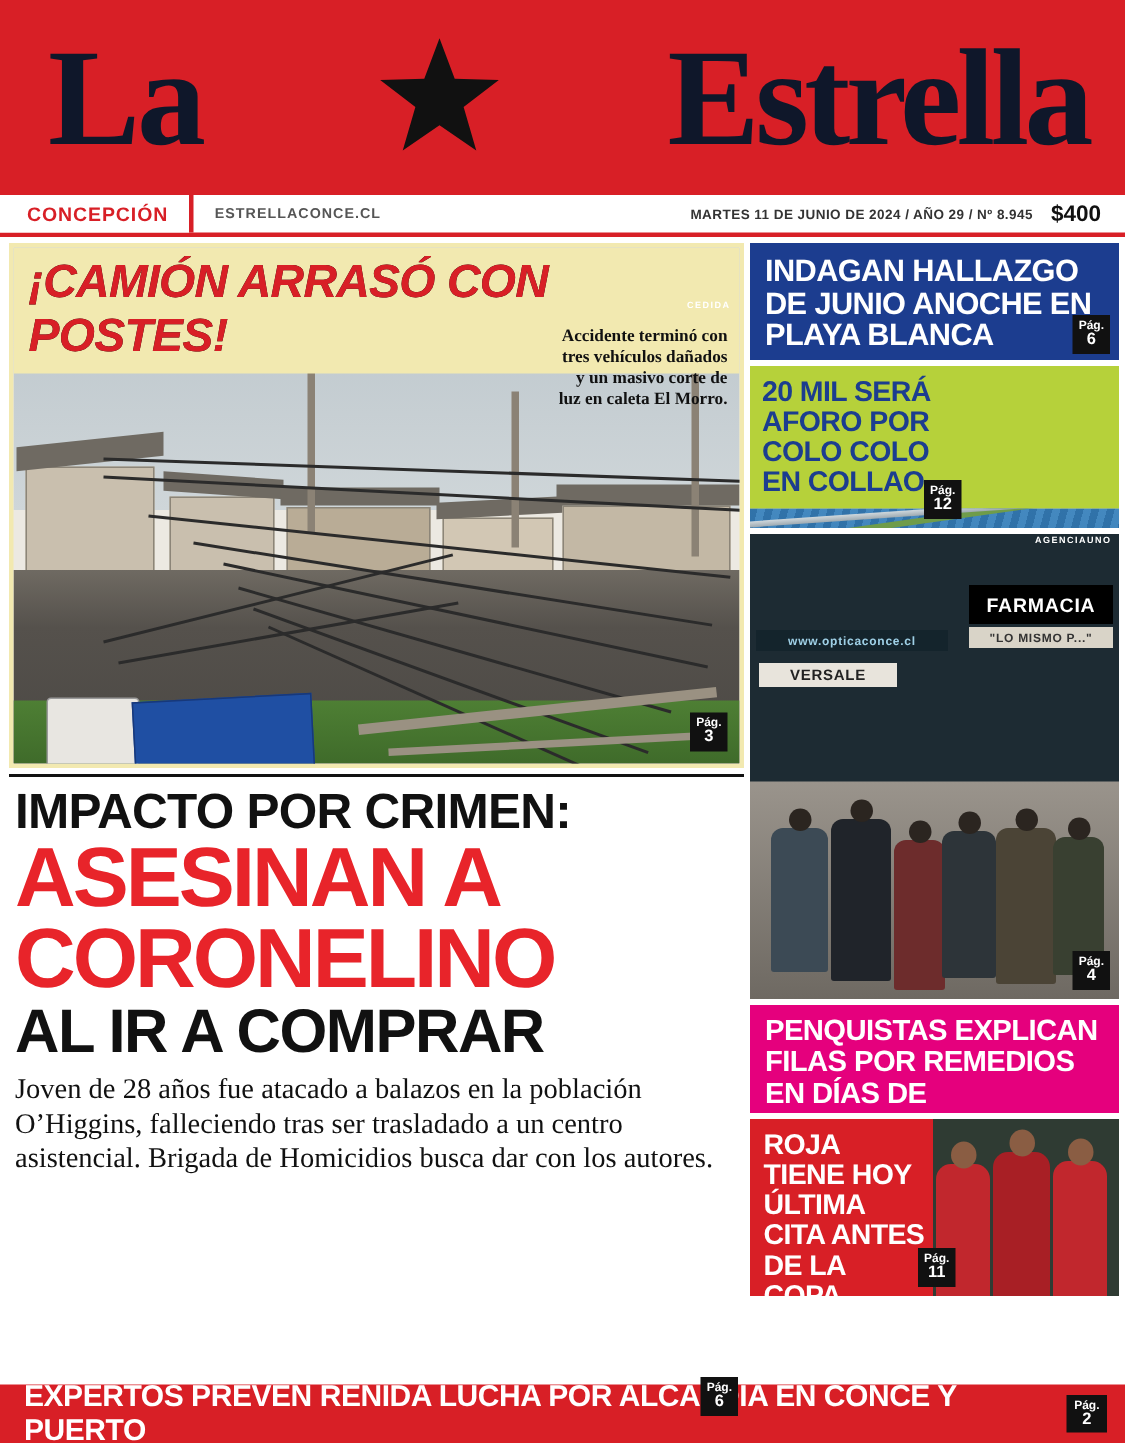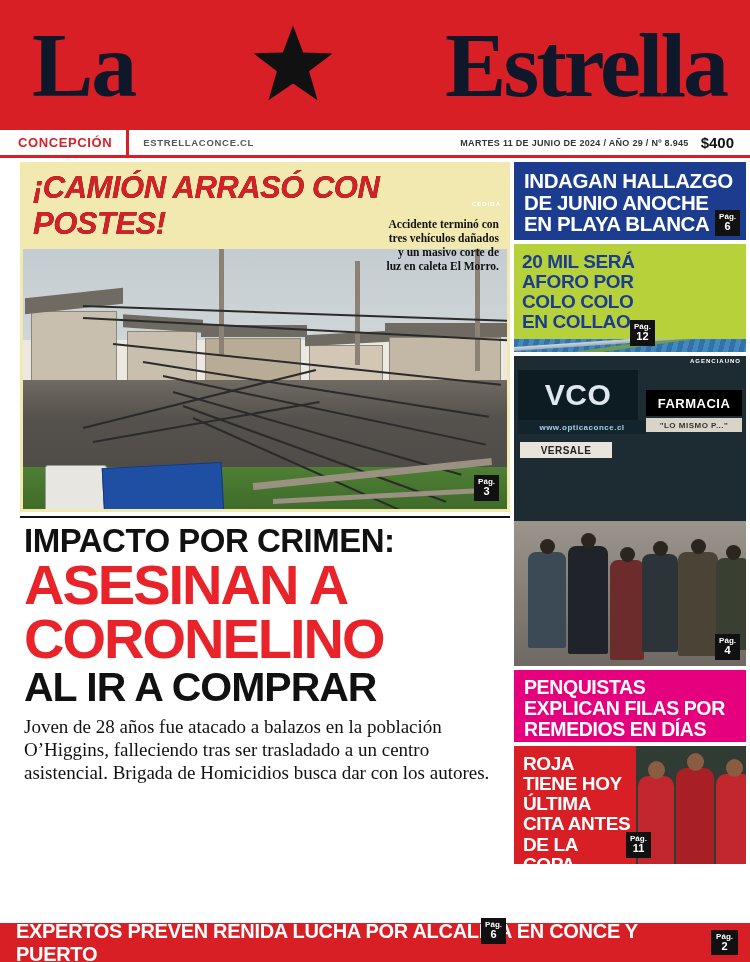--- a/index.html
+++ b/index.html
@@ -86,21 +86,21 @@
     color: #111;
     font-size: 15px;
     font-weight: bold;
     display: flex; align-items: center;
     padding-right: 16px;
   }
 
   
   .content {
     display: flex;
-    padding: 4px 4px 0 20px;
+    padding: 4px 4px 0 6px;
     gap: 4px;
     height: 790px;
   }
   .col-left { width: 490px; display: flex; flex-direction: column; gap: 4px; }
   .col-right { flex: 1; display: flex; flex-direction: column; gap: 4px; }
 
   
   .lead-photo {
     position: relative;
     height: 350px;
@@ -512,21 +512,20 @@
         </div>
         <div class="pagtag" style="left:116px; bottom:6px;">
           <span>Pág.</span>
           <span class="num">12</span>
         </div>
       </div>
 
       <div class="card card-photo-street">
         <div class="agency-label">AGENCIAUNO</div>
         <div class="storefront">
-          <div class="shop-sign" style="left:4px; top:14px; width:120px; height:50px; background:#0d1b22; font-size:30px;">VCO</div>
           <div class="shop-sign" style="left:4px; top:64px; width:128px; height:14px; background:#14242c; font-size:8px; color:#9fd0e6;">www.opticaconce.cl</div>
           <div class="shop-sign" style="left:6px; top:86px; width:92px; height:16px; background:#e8e4dc; color:#222; font-size:10px;">VERSALE</div>
           <div class="shop-sign" style="right:4px; top:34px; width:96px; height:26px; background:#000000; color:#fff; font-size:13px;">FARMACIA</div>
           <div class="shop-sign" style="right:4px; top:62px; width:96px; height:14px; background:#d9d4c8; color:#333; font-size:8px;">"LO MISMO P..."</div>
         </div>
         <div class="sidewalk"></div>
         <div class="person" style="left:14px;  bottom:18px; width:38px; height:96px; background:#3c4a55;">
             <span class="phead"></span>
           </div>
         <div class="person" style="left:54px;  bottom:12px; width:40px; height:108px; background:#20242a;">

